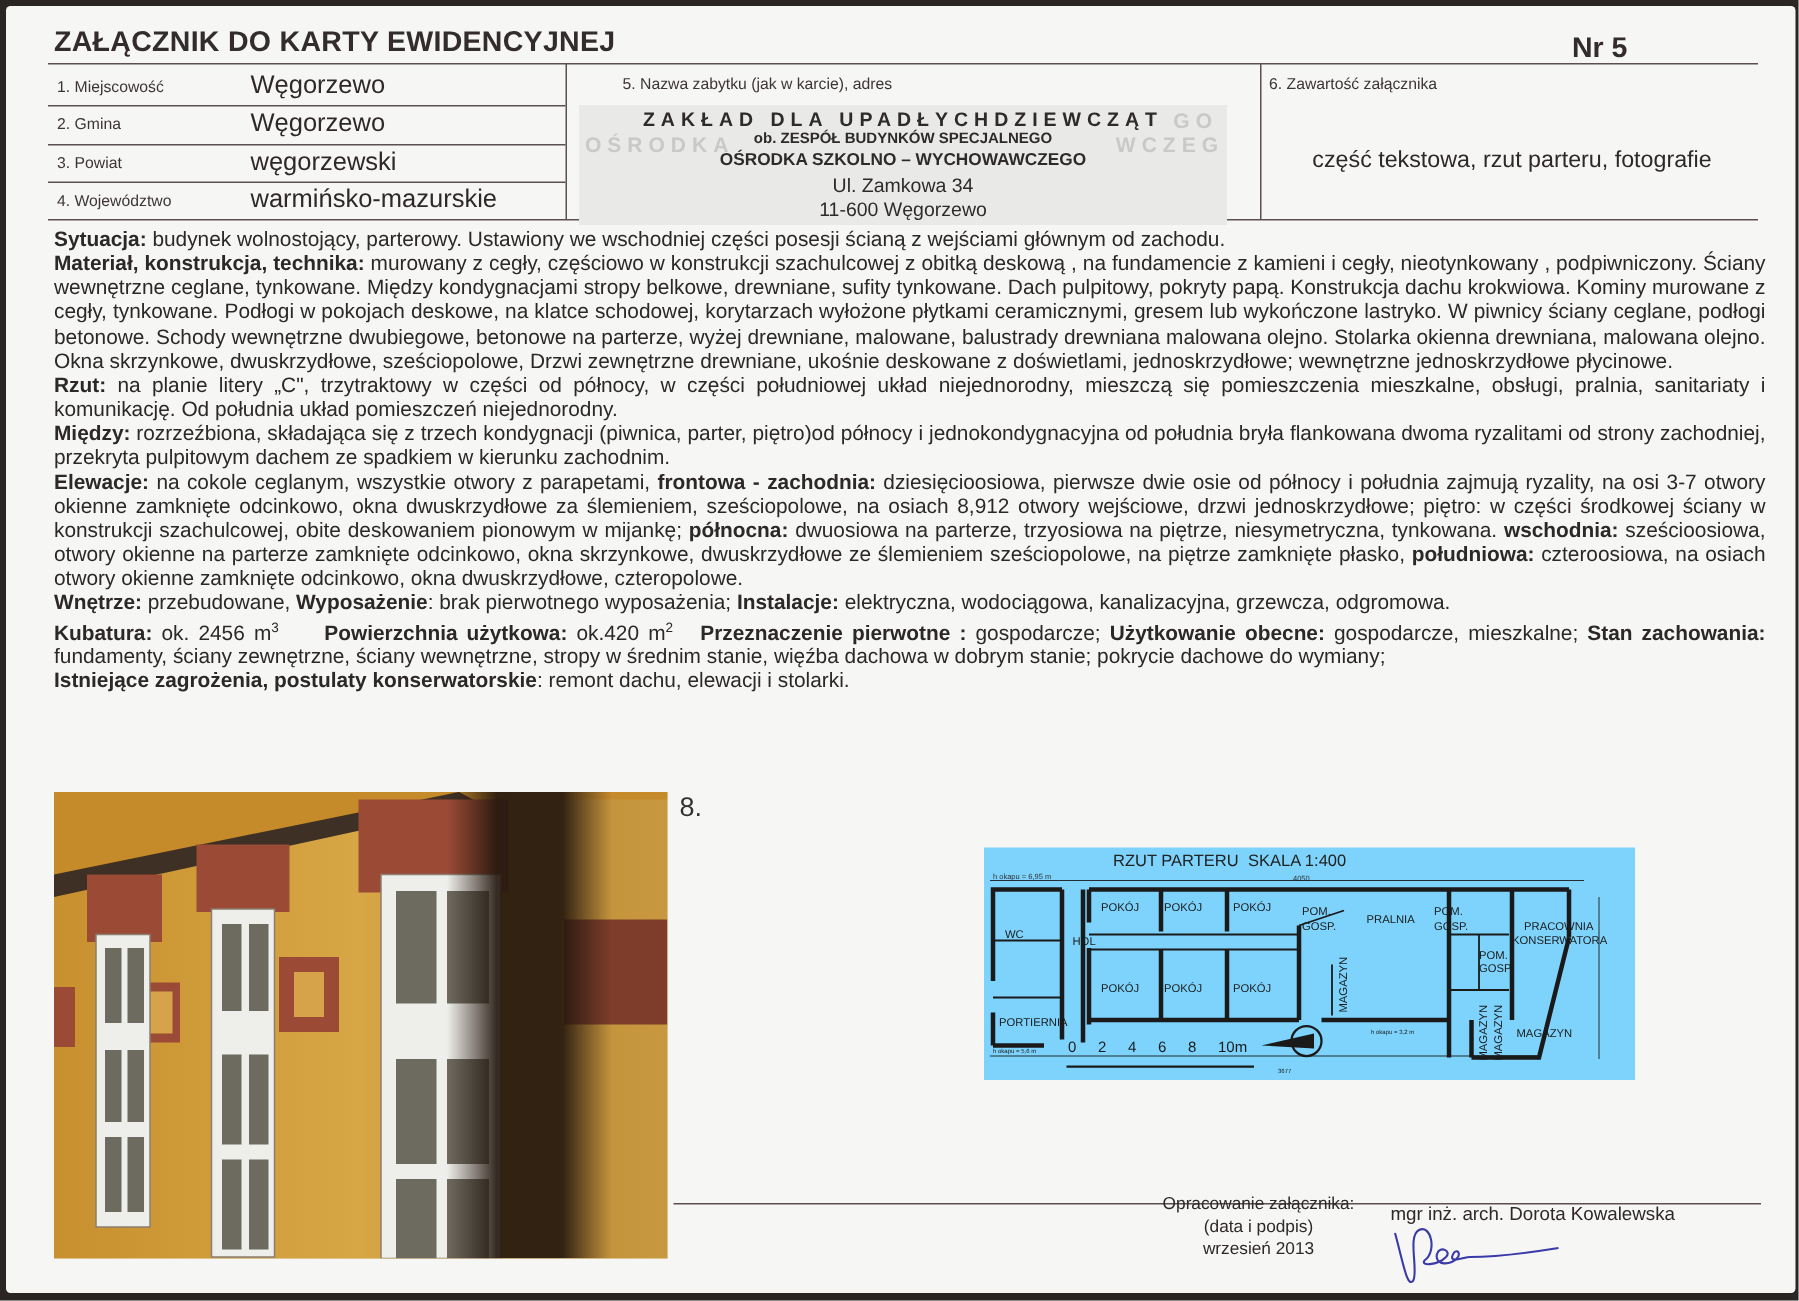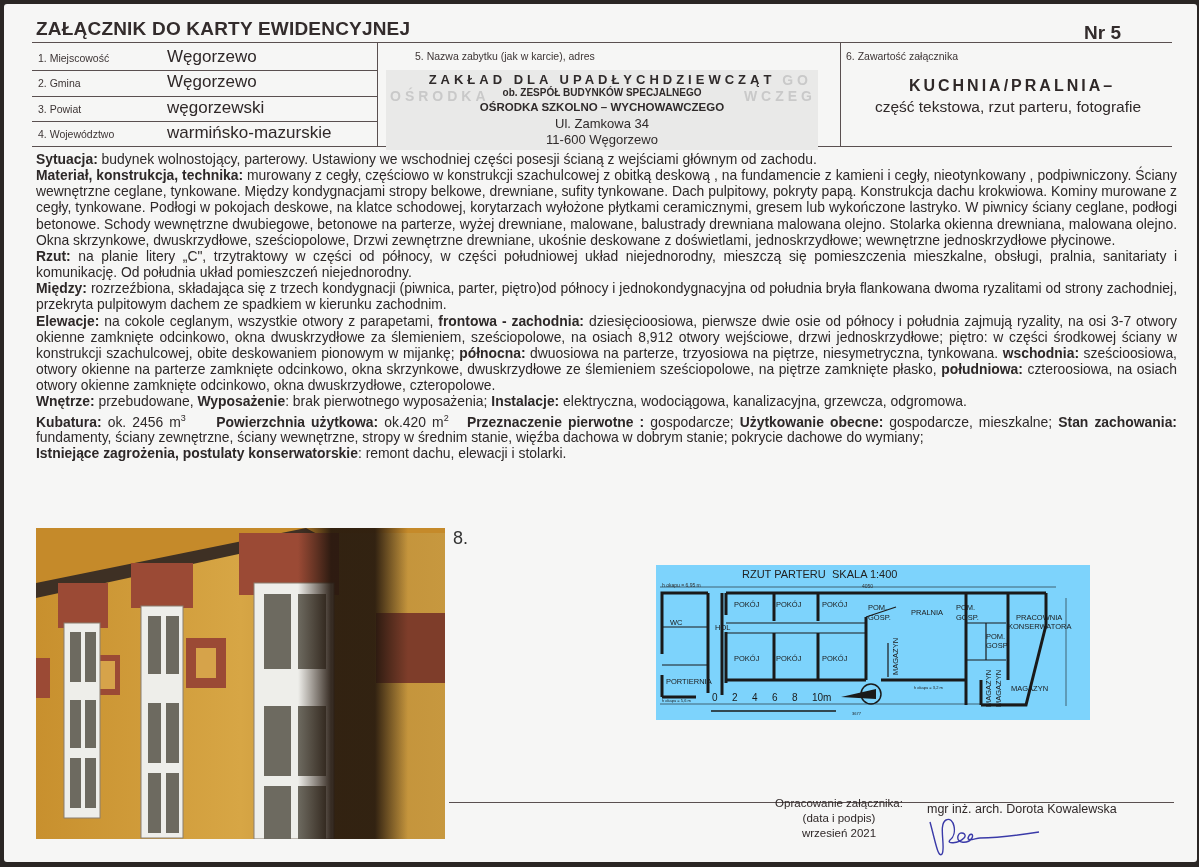--- a/index.html
+++ b/index.html
@@ -1,19 +1,19 @@
 <!DOCTYPE html>
 <html><head>
 <meta charset="utf-8">
 <style>
   html,body{margin:0;padding:0;}
   body{width:1199px;height:867px;background:#2a2624;position:relative;overflow:hidden;font-family:"Liberation Sans",sans-serif;color:#2b2626;}
   .sheet{position:absolute;left:4px;top:4px;width:1193px;height:858px;background:#f6f6f5;border-radius:3px;}
   .title{position:absolute;left:32px;top:14px;font-size:19px;font-weight:bold;letter-spacing:0.2px;color:#332c2c;}
-  .nr{position:absolute;left:1044px;top:18px;font-size:19px;font-weight:bold;color:#332c2c;margin-left:36px;}
+  .nr{position:absolute;left:1044px;top:18px;font-size:19px;font-weight:bold;color:#332c2c;}
   .hline{position:absolute;height:0;border-top:1.5px solid #5a5050;}
   .vline{position:absolute;width:0;border-left:1.5px solid #5a5050;}
   .flabel{position:absolute;font-size:10.5px;color:#3d3535;}
   .fval{position:absolute;font-size:17px;color:#2f2828;}
   .stamp{position:absolute;left:382px;top:66px;width:432px;height:80px;background:#e9e9e8;}
   .stamp-ghost{position:absolute;font-size:14px;letter-spacing:4px;color:#c9c9c9;font-weight:bold;}
   .stamp-line{position:absolute;left:0;width:100%;text-align:center;color:#2f2a2a;}
   .s1{top:2px;font-size:13px;font-weight:bold;letter-spacing:4px;}
   .s2{top:17px;font-size:10px;font-weight:bold;}
   .s3{top:31px;font-size:11.5px;font-weight:bold;}
@@ -63,21 +63,20 @@
     <div class="stamp-ghost" style="right:2px;top:18px;">WCZEG</div>
     <div class="stamp-ghost" style="right:6px;top:2px;">GO</div>
     <div class="stamp-line s1">ZAKŁAD DLA UPADŁYCHDZIEWCZĄT</div>
     <div class="stamp-line s2">ob. ZESPÓŁ BUDYNKÓW SPECJALNEGO</div>
     <div class="stamp-line s3">OŚRODKA SZKOLNO – WYCHOWAWCZEGO</div>
     <div class="stamp-line s4">Ul. Zamkowa 34</div>
     <div class="stamp-line s5">11-600 Węgorzewo</div>
   </div>
 
   <div class="flabel" style="left:842px;top:46px;">6. Zawartość załącznika</div>
-  <div class="content6-t">KUCHNIA/PRALNIA–</div>
   <div class="content6-s">część tekstowa, rzut parteru, fotografie</div>
 
   <div class="body-text">
     <p><b>Sytuacja:</b><span> budynek wolnostojący, parterowy. Ustawiony we wschodniej części posesji ścianą z wejściami głównym od zachodu.</span></p>
     <p><b>Materiał, konstrukcja, technika:</b><span> murowany z cegły, częściowo w konstrukcji szachulcowej z obitką deskową , na fundamencie z kamieni i  cegły,  nieotynkowany , podpiwniczony. Ściany wewnętrzne ceglane, tynkowane. Między kondygnacjami stropy belkowe, drewniane, sufity tynkowane. Dach pulpitowy, pokryty papą. Konstrukcja dachu krokwiowa. Kominy murowane z cegły, tynkowane. Podłogi w pokojach deskowe, na klatce schodowej, korytarzach wyłożone płytkami ceramicznymi, gresem lub wykończone lastryko. W piwnicy  ściany ceglane, podłogi betonowe. Schody wewnętrzne dwubiegowe, betonowe na parterze, wyżej drewniane, malowane, balustrady drewniana malowana olejno. Stolarka okienna drewniana, malowana olejno. Okna skrzynkowe, dwuskrzydłowe, sześciopolowe, Drzwi zewnętrzne drewniane, ukośnie deskowane z doświetlami, jednoskrzydłowe; wewnętrzne jednoskrzydłowe płycinowe.</span></p>
     <p><b>Rzut:</b><span> na planie litery „C", trzytraktowy w części od północy, w części południowej układ niejednorodny, mieszczą się pomieszczenia mieszkalne, obsługi, pralnia, sanitariaty i komunikację. Od południa układ pomieszczeń niejednorodny.</span></p>
     <p><b>Między:</b><span> rozrzeźbiona, składająca się z trzech kondygnacji (piwnica, parter, piętro)od północy i jednokondygnacyjna od południa bryła flankowana dwoma ryzalitami od strony zachodniej, przekryta pulpitowym dachem ze spadkiem w kierunku zachodnim.</span></p>
     <p><b>Elewacje:</b><span> na cokole ceglanym, wszystkie otwory z parapetami, </span><b>frontowa - zachodnia:</b><span> dziesięcioosiowa, pierwsze  dwie osie od północy i południa zajmują ryzality, na osi 3-7 otwory okienne zamknięte odcinkowo, okna dwuskrzydłowe za ślemieniem, sześciopolowe, na osiach 8,912 otwory wejściowe, drzwi jednoskrzydłowe; piętro: w części środkowej ściany w konstrukcji szachulcowej, obite deskowaniem pionowym w mijankę;  </span><b>północna:</b><span> dwuosiowa na parterze, trzyosiowa na piętrze, niesymetryczna, tynkowana. </span><b>wschodnia:</b><span> sześcioosiowa, otwory okienne na parterze zamknięte odcinkowo, okna skrzynkowe, dwuskrzydłowe ze ślemieniem sześciopolowe, na piętrze zamknięte płasko, </span><b>południowa:</b><span> czteroosiowa, na osiach otwory okienne zamknięte odcinkowo, okna dwuskrzydłowe, czteropolowe.</span></p>
     <p><b>Wnętrze:</b><span> przebudowane, </span><b>Wyposażenie</b><span>: brak pierwotnego wyposażenia; </span><b>Instalacje:</b><span> elektryczna, wodociągowa, kanalizacyjna, grzewcza, odgromowa.</span></p>
     <p><b>Kubatura:</b><span> ok. 2456 m</span><sup style="font-size:9px;">3</sup>&nbsp;&nbsp;&nbsp;&nbsp;&nbsp;<b>Powierzchnia użytkowa:</b><span>  ok.420 m</span><sup style="font-size:9px;">2</sup>&nbsp;&nbsp;&nbsp;<b>Przeznaczenie pierwotne :</b><span> gospodarcze; </span><b>Użytkowanie obecne:</b><span> gospodarcze, mieszkalne; </span><b>Stan zachowania:</b><span> fundamenty, ściany zewnętrzne, ściany wewnętrzne, stropy w średnim stanie, więźba dachowa w dobrym  stanie; pokrycie dachowe do wymiany;</span></p>
@@ -225,20 +224,20 @@
         <circle cx="215" cy="129" r="10" fill="none" stroke="#1a1a1a" stroke-width="1.5"></circle>
         <polygon points="185,132 220,124 220,134" fill="#1a1a1a"></polygon>
       </g>
     </svg>
   </div>
 
   <div class="footer-line"></div>
   <div class="footer-l">
     <div>Opracowanie załącznika:</div>
     <div>(data i podpis)</div>
-    <div>wrzesień 2021</div>
+    <div>wrzesień 2013</div>
   </div>
   <div class="footer-r">mgr inż. arch. Dorota Kowalewska</div>
   <svg class="sig" width="120" height="50" viewBox="0 0 120 50">
     <path d="M6,8 C12,30 14,44 18,40 C22,34 14,10 22,6 C30,2 34,20 26,26 C22,30 34,30 40,24 C44,20 36,16 34,22 C32,30 44,30 48,24 C50,20 46,18 44,24 C44,28 52,24 56,24 C70,24 90,22 115,18" stroke="#3a3aa8" stroke-width="1.4" fill="none"></path>
   </svg>
 
 </div>
 
 </body></html>

